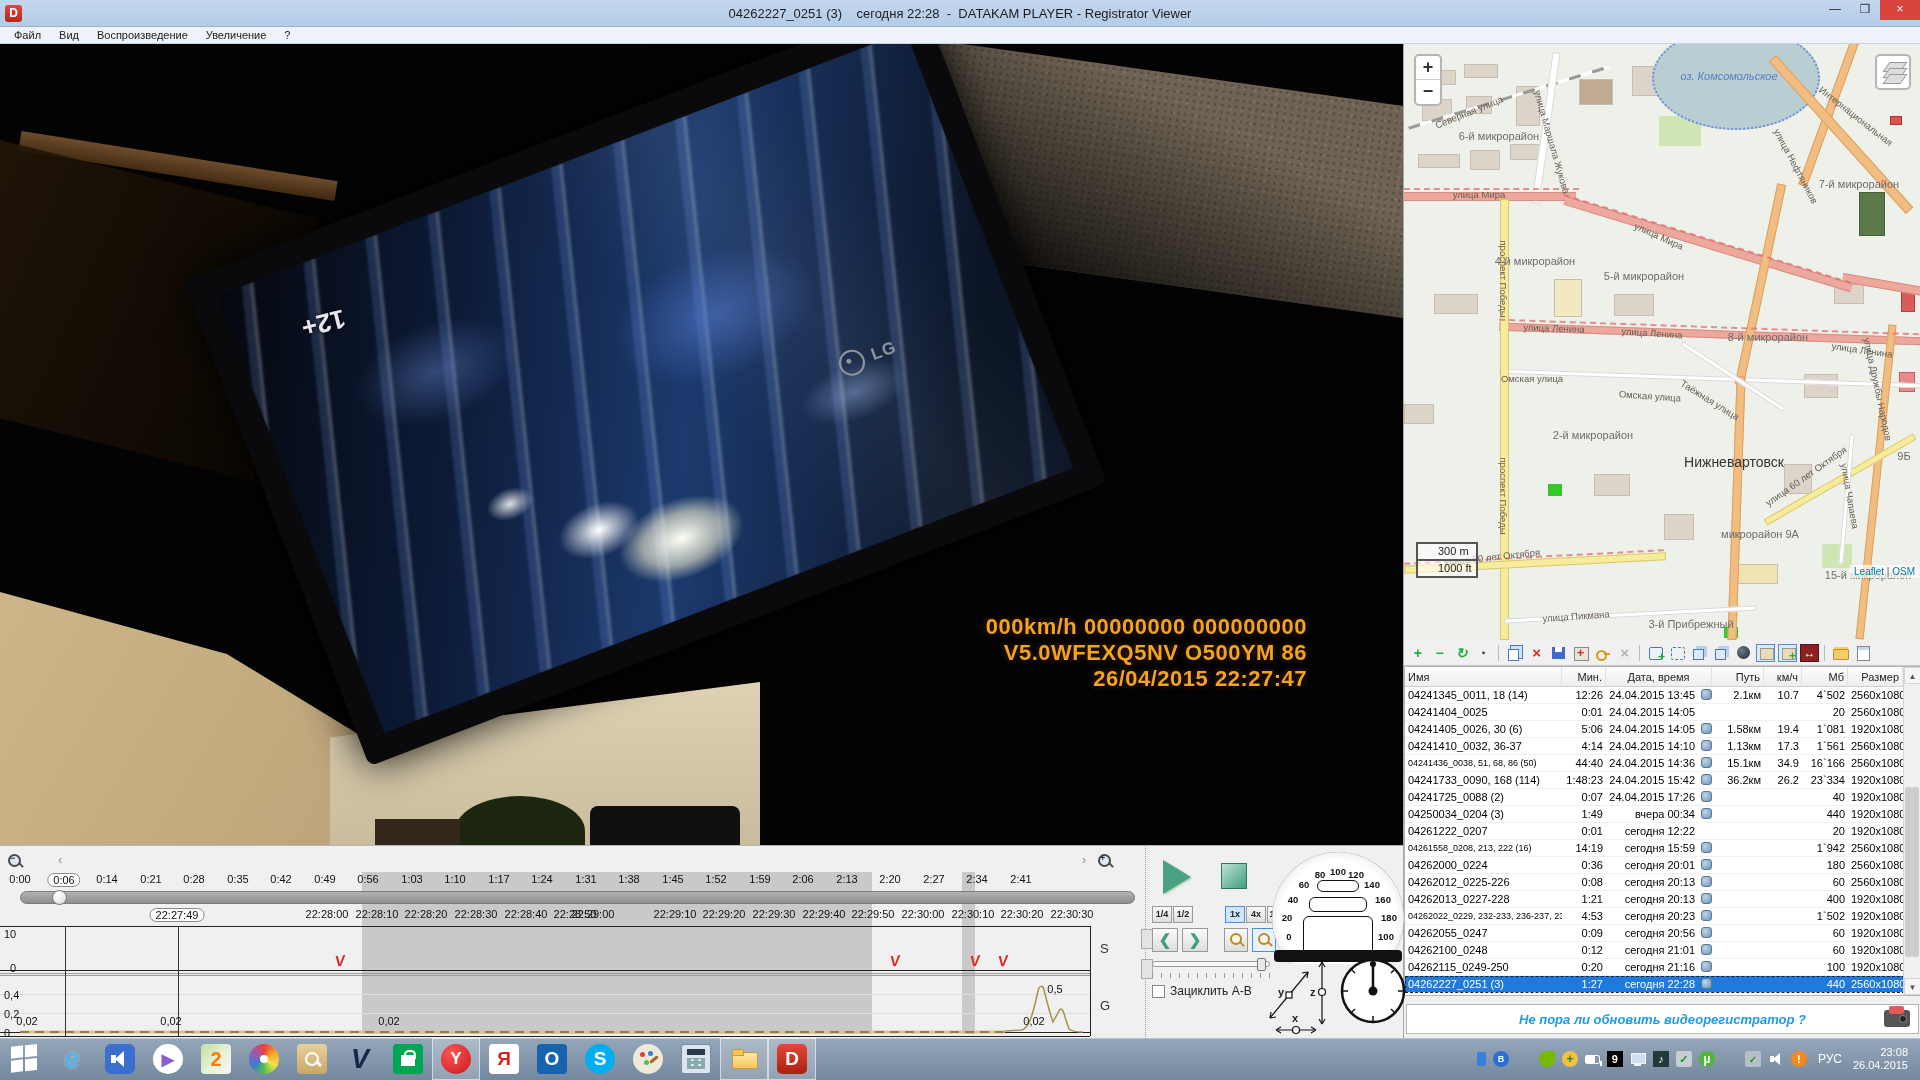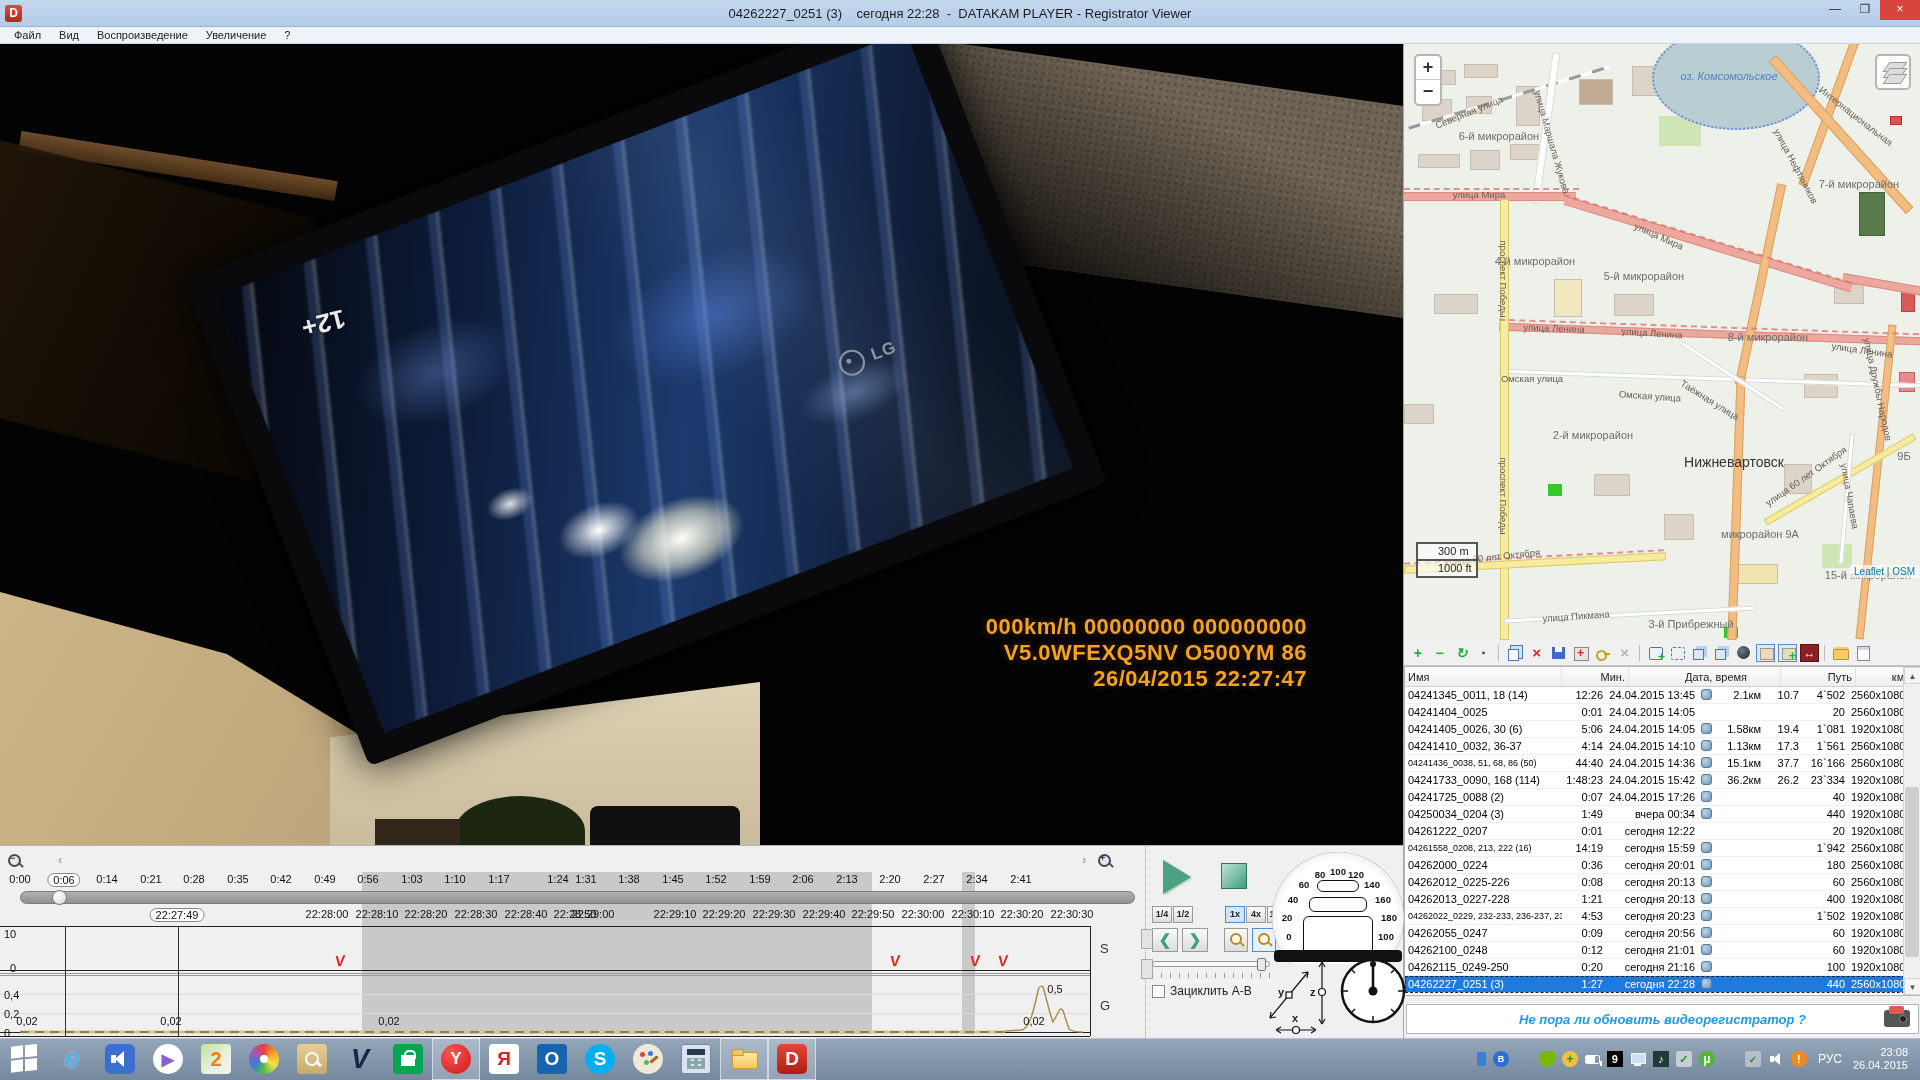--- a/index.html
+++ b/index.html
@@ -102,21 +102,21 @@
   .tb-map::before, .tb-mapadd::before { content:""; position:absolute; left:3px; top:3px; width:12px; height:10px; background:#e8dbb8; border:1px solid #999; }
   .tb-mapadd::after { content:"+"; position:absolute; right:0; bottom:-2px; color:#1faf3c; font-size:12px; font-weight:bold; }
   .tb-video { background:#8c1f1f; border:1px solid #5a0f0f; }
   .tb-video i { color:#fff; font-size:12px; }
   .tb-folder::before { content:""; position:absolute; left:2px; top:5px; width:14px; height:9px; background:#f5cc68; border:1px solid #b8922e; border-radius:1px; box-shadow:0 -3px 0 -1px #f5cc68; }
   .tb-report::before { content:""; position:absolute; left:4px; top:2px; width:11px; height:13px; background:#fff; border:1px solid #888; box-shadow:inset 0 -2px 0 #fff, inset 0 3px 0 #cdd8e8; }
 
   
   .ftable { position:absolute; left:0; top:622px; width:517px; height:330px; background:#fff; border:1px solid #b5b5b5; font-size:11px; }
   .frow { display:grid; grid-template-columns:157px 44px 92px 14px 52px 38px 46px 55px; height:17px; align-items:center; border-bottom:1px solid #f0f0f0; }
-  .fhead { height:20px; background:linear-gradient(#fdfdfd,#eee); border-bottom:1px solid #cfcfcf; font-size:11px; color:#222;gap:23px; }
+  .fhead { height:20px; background:linear-gradient(#fdfdfd,#eee); border-bottom:1px solid #cfcfcf; font-size:11px; color:#222; }
   .fhead span { padding:0 3px; border-right:1px solid #e2e2e2; height:100%; display:flex; align-items:center; }
   .c-name { justify-content:flex-start; }
   .c-min,.c-path,.c-kmh,.c-mb,.c-size { justify-content:flex-end; }
   .c-date { justify-content:center; }
   .frow > span { padding:0 3px; overflow:hidden; white-space:nowrap; }
   .cell-r { text-align:right; }
   .geo { width:11px; height:11px; border-radius:3px; background:radial-gradient(circle at 35% 35%, #bcd6ea, #6f93b5); border:1px solid #5a7a95; display:inline-block; }
   .frow.sm .cell-name { font-size:9px; }
   .frow.selected { background:#2079dd; color:#fff; outline:1px dashed #123; outline-offset:-1px; }
   .fscroll { position:absolute; right:0; top:0; width:17px; height:328px; background:#f0f0f0; border-left:1px solid #d5d5d5; }
@@ -583,21 +583,21 @@
           <span class="cell-r">1`561</span>
           <span class="cell-r">2560x1080</span>
         </div>
 
         <div class="frow sm">
           <span class="cell-name">04241436_0038, 51, 68, 86 (50)</span>
           <span class="cell-r">44:40</span>
           <span class="cell-r">24.04.2015 14:36</span>
           <span><i class="geo"></i></span>
           <span class="cell-r">15.1км</span>
-          <span class="cell-r">37.7</span>
+          <span class="cell-r">34.9</span>
           <span class="cell-r">16`166</span>
           <span class="cell-r">2560x1080</span>
         </div>
 
         <div class="frow">
           <span class="cell-name">04241733_0090, 168 (114)</span>
           <span class="cell-r">1:48:23</span>
           <span class="cell-r">24.04.2015 15:42</span>
           <span><i class="geo"></i></span>
           <span class="cell-r">36.2км</span>
@@ -784,21 +784,21 @@
       <span class="ttick" style="top: 27px; left: 325px;">0:49</span>
 
       <span class="ttick" style="top: 27px; left: 368px;">0:56</span>
 
       <span class="ttick" style="top: 27px; left: 412px;">1:03</span>
 
       <span class="ttick" style="top: 27px; left: 455px;">1:10</span>
 
       <span class="ttick" style="top: 27px; left: 499px;">1:17</span>
 
-      <span class="ttick" style="top: 27px; left: 542px; margin-left: 16px;">1:24</span>
+      <span class="ttick" style="top: 27px; left: 542px;">1:24</span>
 
       <span class="ttick" style="top: 27px; left: 586px;">1:31</span>
 
       <span class="ttick" style="top: 27px; left: 629px;">1:38</span>
 
       <span class="ttick" style="top: 27px; left: 673px;">1:45</span>
 
       <span class="ttick" style="top: 27px; left: 716px;">1:52</span>
 
       <span class="ttick" style="top: 27px; left: 760px;">1:59</span>

